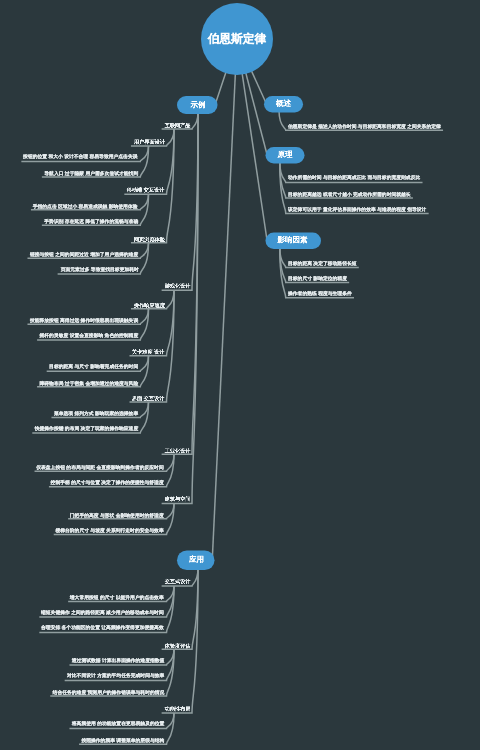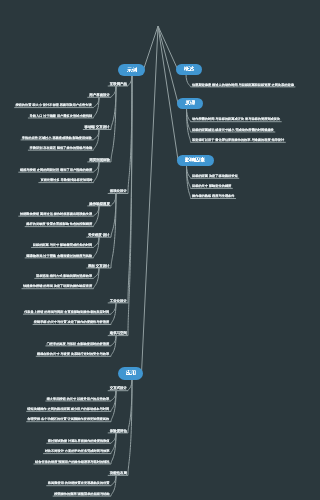--- a/index.html
+++ b/index.html
@@ -67,20 +67,23 @@
       <path d="M116.00 475.40 C116.00 484.15 111.00 484.15 111.00 485.70 H46.31" fill="none" stroke="#919ea0" stroke-width="1"></path>
       <path d="M116.00 475.40 C116.00 493.00 111.00 493.00 111.00 496.10 H52.71" fill="none" stroke="#919ea0" stroke-width="1"></path>
       <path d="M186.00 73.70 C186.00 84.92 190.50 84.92 190.50 86.90 H295.37" fill="none" stroke="#919ea0" stroke-width="1"></path>
       <path d="M186.50 107.70 C186.50 119.60 190.50 119.60 190.50 121.70 H281.68" fill="none" stroke="#919ea0" stroke-width="1"></path>
       <path d="M186.50 107.70 C186.50 128.35 190.50 128.35 190.50 132.00 H275.28" fill="none" stroke="#919ea0" stroke-width="1"></path>
       <path d="M186.50 107.70 C186.50 137.11 190.50 137.11 190.50 142.30 H285.77" fill="none" stroke="#919ea0" stroke-width="1"></path>
       <path d="M186.50 164.70 C186.50 176.26 190.50 176.26 190.50 178.30 H239.19" fill="none" stroke="#919ea0" stroke-width="1"></path>
       <path d="M186.50 164.70 C186.50 184.84 190.50 184.84 190.50 188.40 H232.79" fill="none" stroke="#919ea0" stroke-width="1"></path>
       <path d="M186.50 164.70 C186.50 193.43 190.50 193.43 190.50 198.50 H235.99" fill="none" stroke="#919ea0" stroke-width="1"></path>
     </svg>
+<div class="root-node" style="left: 134px; top: 2px; width: 48px; height: 48px;">
+      <div class="lbl ctr" style="transform: translate(-50%, -50%) scale(0.39);">伯恩斯定律</div>
+    </div>
     <div class="pill" style="left: 118px; top: 63.5px; width: 27px; height: 12px;">
       <div class="lbl ctr" style="transform: translate(-50%, -50%) scale(0.25);">示例</div>
     </div>
     <div class="txt ralign" style="right: 173.4px; top: 81.7px; transform: scale(0.1725);">互联网产品</div>
     <div class="txt ralign" style="right: 190.4px; top: 93px; transform: scale(0.1725);">用户界面设计</div>
     <div class="txt ralign" style="right: 207.9px; top: 103.3px; transform: scale(0.16);">按钮的位置 和大小 设计不合理 容易导致用户点击失误</div>
     <div class="txt ralign" style="right: 207.9px; top: 113.7px; transform: scale(0.16);">导航入口 过于隐蔽 用户需多次尝试才能找到</div>
     <div class="txt ralign" style="right: 190.4px; top: 125.2px; transform: scale(0.1725);">移动端 交互设计</div>
     <div class="txt ralign" style="right: 207.9px; top: 135.6px; transform: scale(0.16);">手指的点击 区域过小 容易造成误触 影响使用体验</div>
     <div class="txt ralign" style="right: 207.9px; top: 145.9px; transform: scale(0.16);">手势识别 存在延迟 降低了操作的流畅与准确</div>

